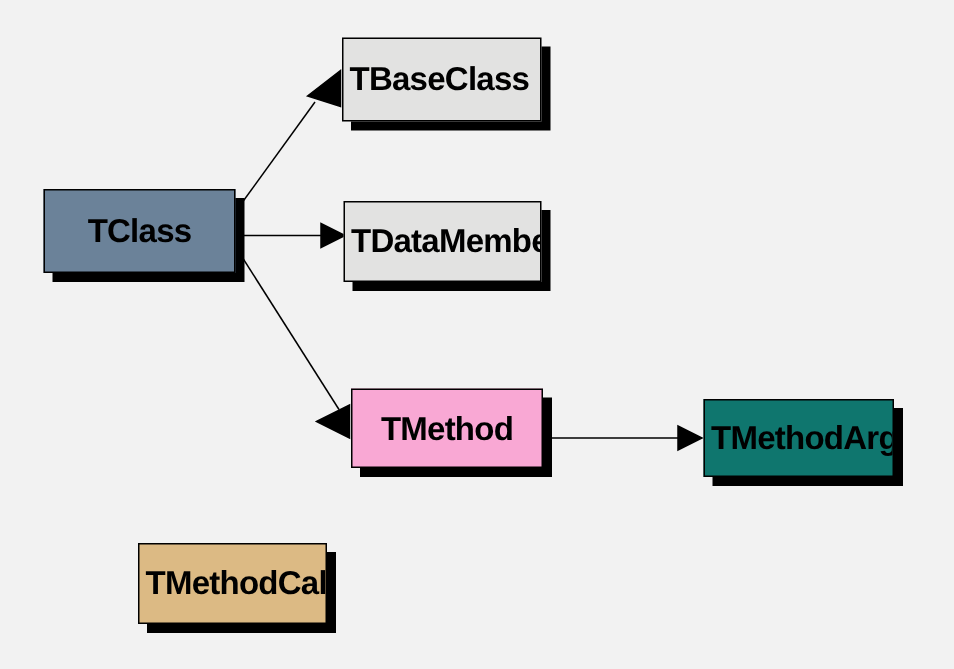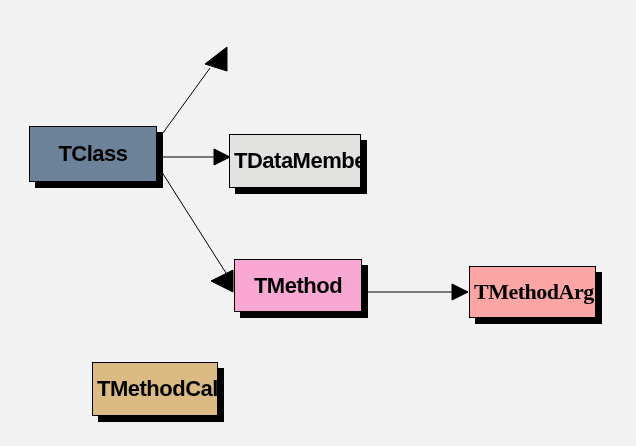--- a/index.html
+++ b/index.html
@@ -69,22 +69,23 @@
       <polygon points="211,281 233,270 233,292"></polygon>
     </g>
     <g>
       <line x1="362" y1="292" x2="453" y2="292"></line>
       <polygon points="452,284 452,300 468,292"></polygon>
     </g>
   </svg>
 
   <div class="node center node-tclass" style="background-color: rgb(107, 130, 153);">TClass</div>
 
+  <div class="node left node-tbaseclass" style="background-color: rgb(226, 226, 225);">TBaseClass</div>
 
   <div class="node left node-tdatamember" style="background-color: rgb(226, 226, 225);">TDataMember</div>
 
   <div class="node center node-tmethod" style="background-color: #f9a8d4;">TMethod</div>
 
-  <div class="node left node-tmethodarg" style="background-color: #fca5a5; font-family: Liberation Serif, serif;">TMethodArg</div>
+  <div class="node left node-tmethodarg" style="background-color: #0f766e;">TMethodArg</div>
 
   <div class="node left node-tmethodcall" style="background-color: rgb(220, 186, 132);">TMethodCall</div>
 
 </div>
 
 </body></html>

